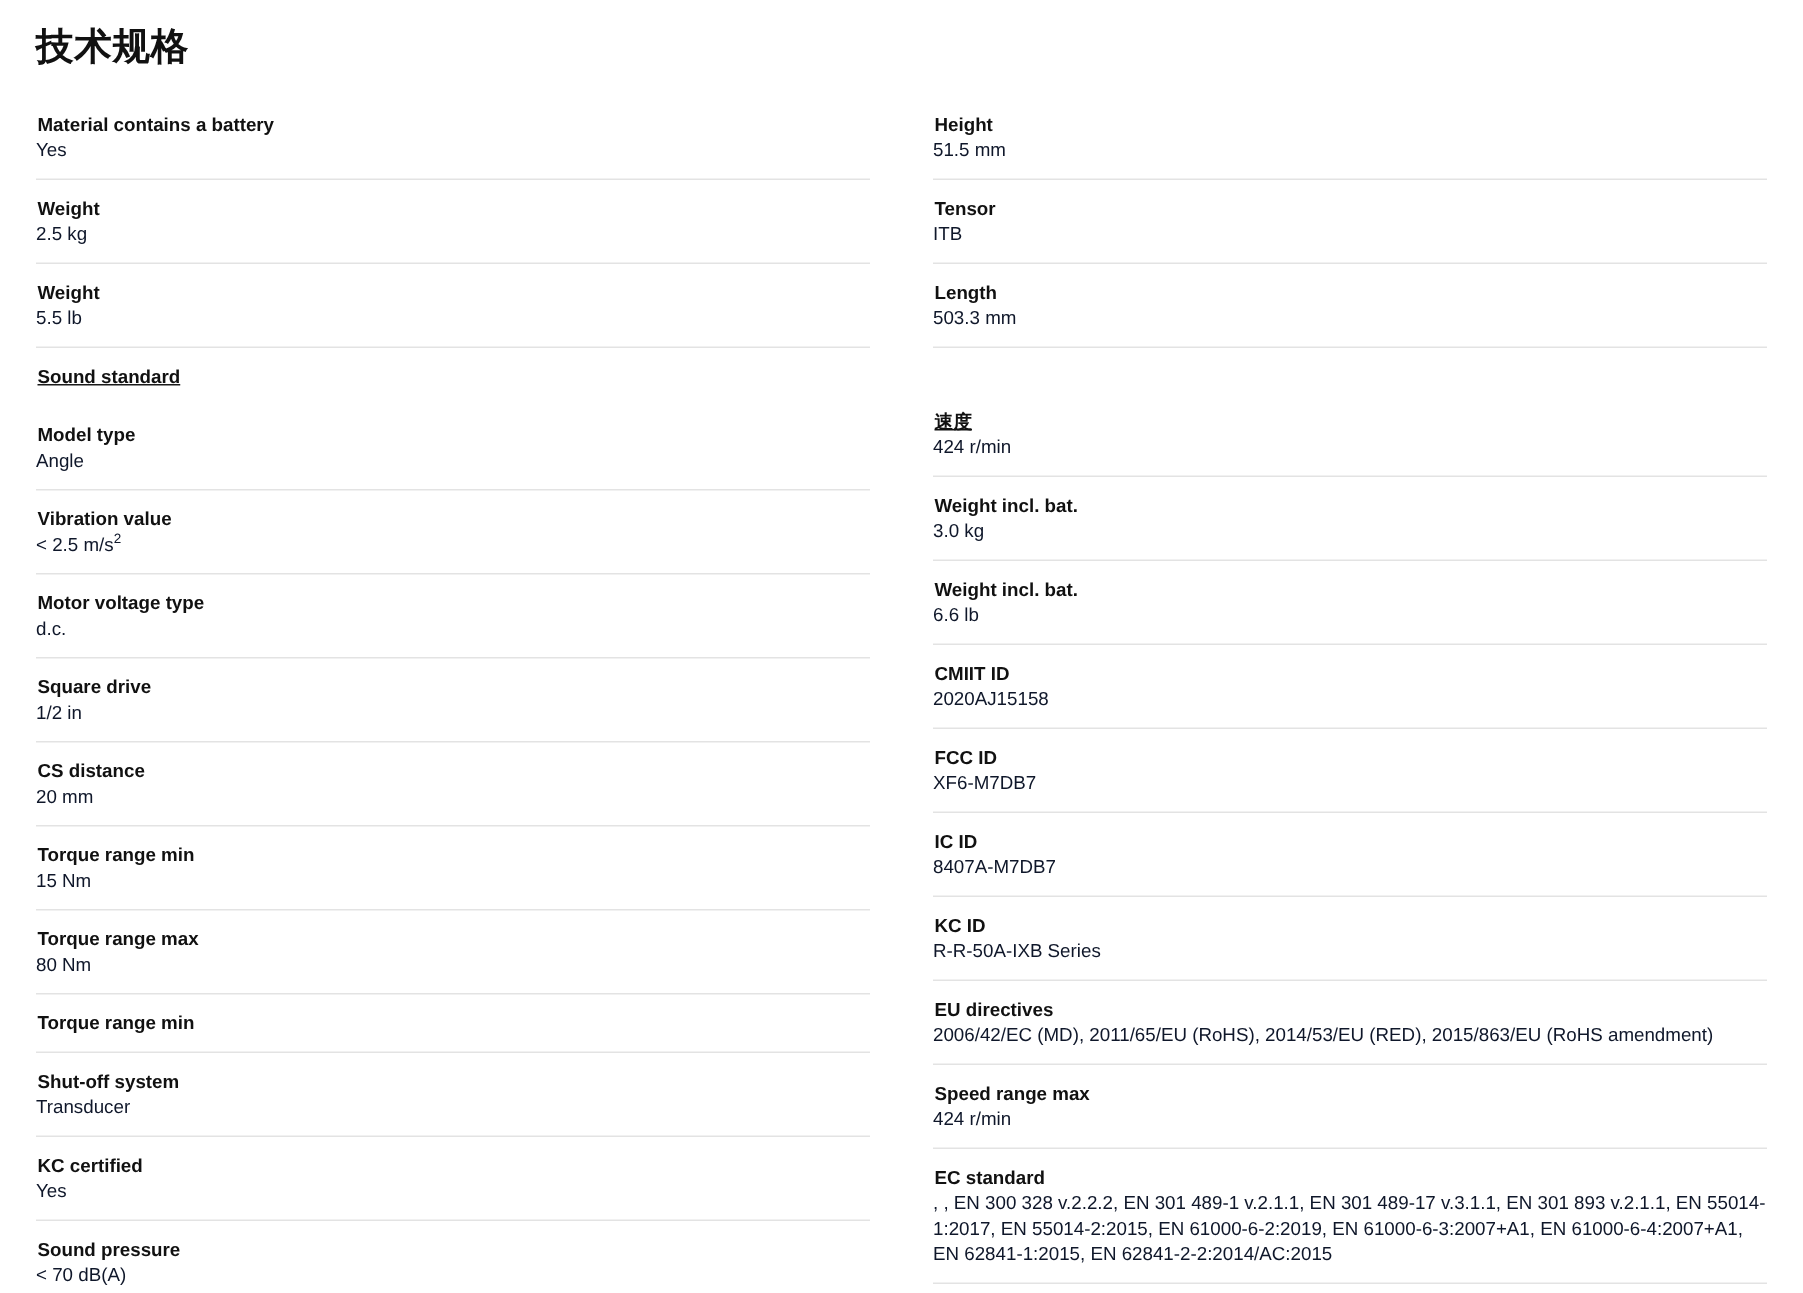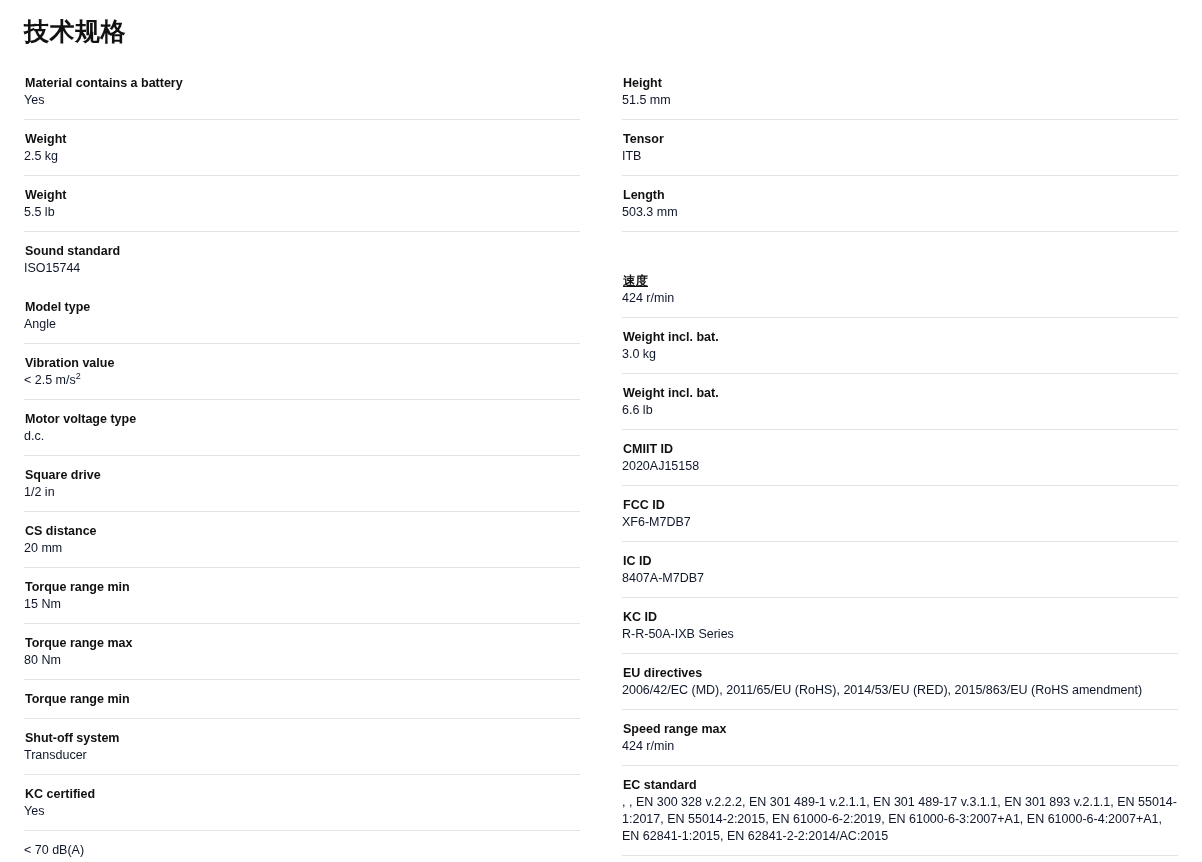--- a/index.html
+++ b/index.html
@@ -50,20 +50,21 @@
     display: flex;
     flex-direction: column;
     align-items: flex-start;
     border-bottom: 1px solid #e3e3e3;
     padding: 11px 0 10px 0;
     min-height: 30px;
     box-sizing: border-box;
   }
   .spec-row.no-rule {
     border-bottom: 1px solid transparent;
+    text-decoration: underline;
   }
   .spec-label {
     width: 253px;
     min-width: 253px;
     font-size: 12.5px;
     font-weight: bold;
     color: #111111;
     line-height: 17px;
     padding-left: 1px;
   }
@@ -104,21 +105,20 @@
         <div class="spec-value">2.5 kg</div>
       </div>
 
       <div class="spec-row">
         <div class="spec-label">Weight</div>
         <div class="spec-value">5.5 lb</div>
       </div>
 
       <div class="spec-row no-rule">
         <div class="spec-label">Sound standard</div>
-        <div class="spec-value">ISO15744</div>
       </div>
 
       <div class="spec-row">
         <div class="spec-label">Model type</div>
         <div class="spec-value">Angle</div>
       </div>
 
       <div class="spec-row">
         <div class="spec-label">Vibration value</div>
         <div class="spec-value"><span>&lt; 2.5 m/s</span><sup>2</sup></div>
@@ -158,20 +158,21 @@
         <div class="spec-label">Shut-off system</div>
         <div class="spec-value">Transducer</div>
       </div>
 
       <div class="spec-row">
         <div class="spec-label">KC certified</div>
         <div class="spec-value">Yes</div>
       </div>
 
       <div class="spec-row">
+        <div class="spec-label">Sound pressure</div>
         <div class="spec-value">&lt; 70 dB(A)</div>
       </div>
 
     </div>
 
     <div class="spec-col right">
 
       <div class="spec-row">
         <div class="spec-label">Height</div>
         <div class="spec-value">51.5 mm</div>

